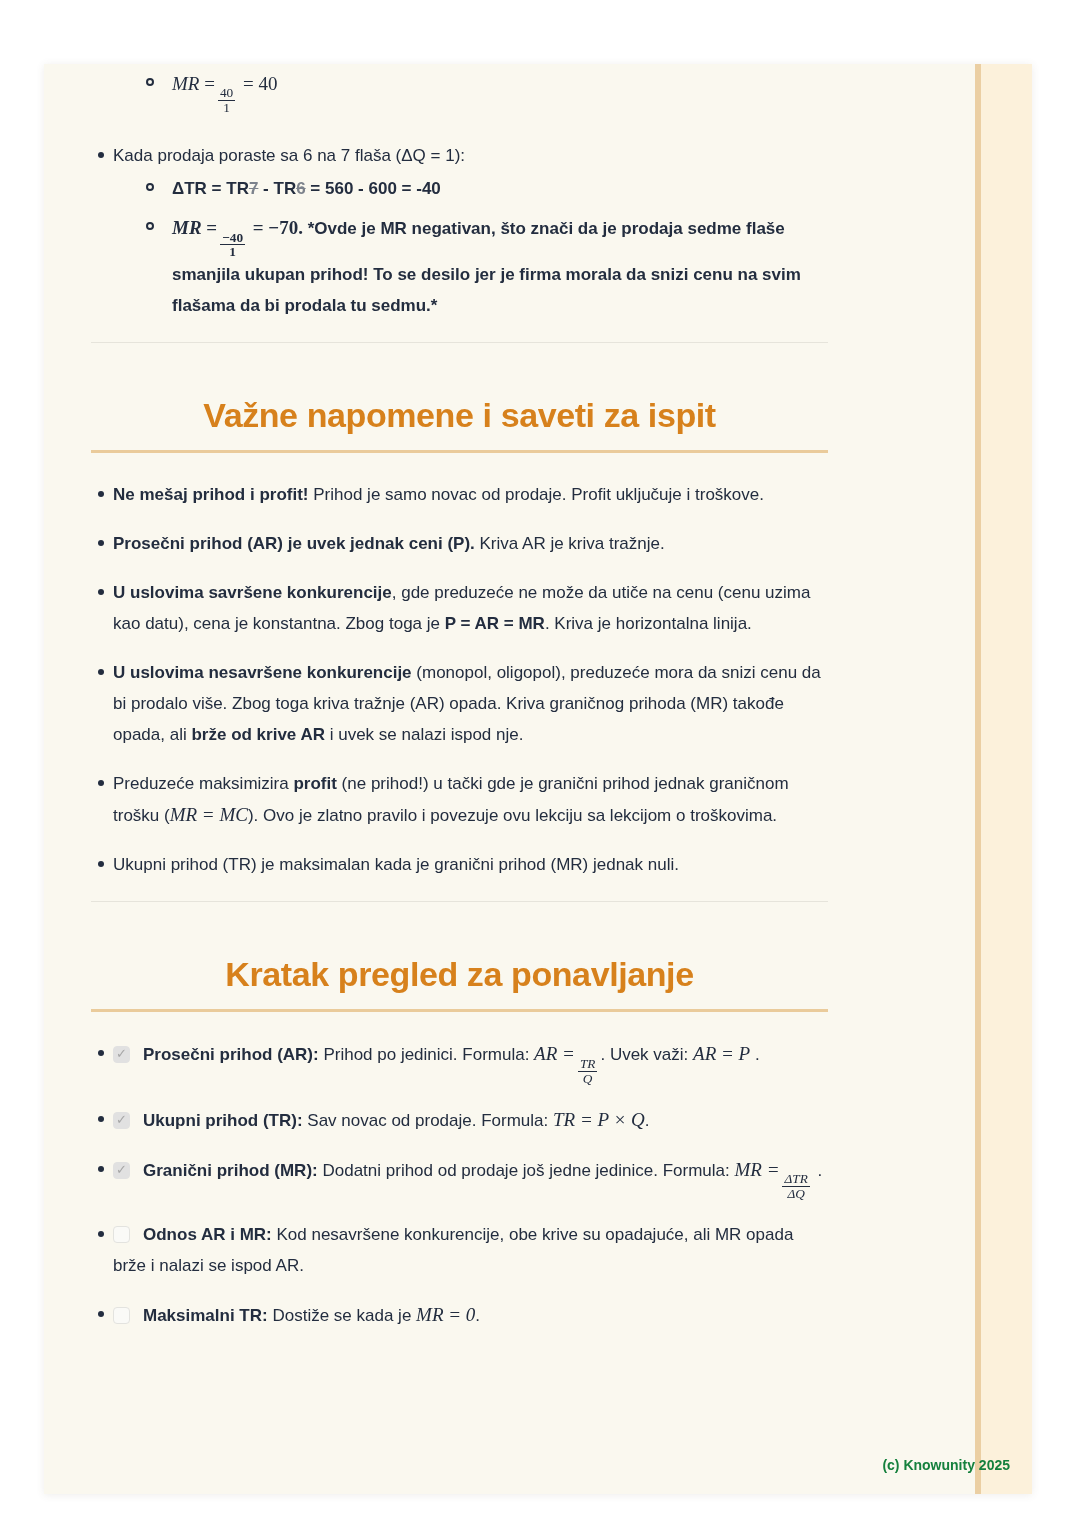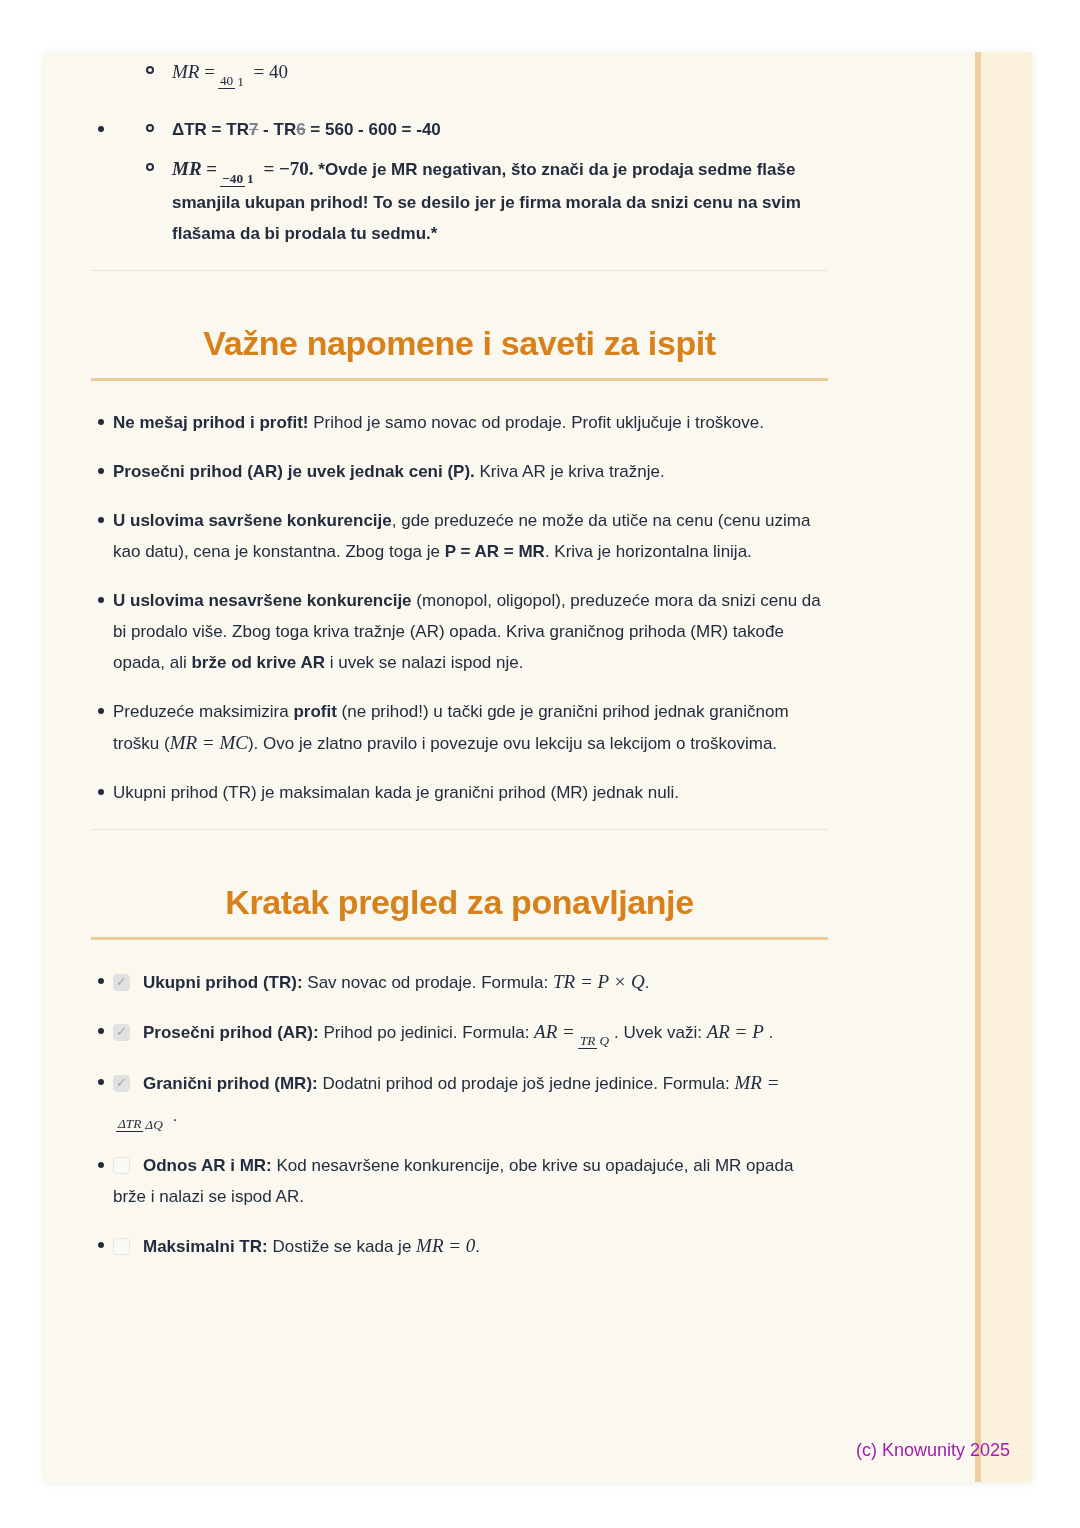--- a/index.html
+++ b/index.html
@@ -2,21 +2,21 @@
 <html lang="sr"><head>
 <meta charset="utf-8">
 <style>
   html,body{margin:0;padding:0;}
   body{
     width:1080px;height:1528px;position:relative;background:#ffffff;
     font-family:"Liberation Sans","DejaVu Sans",sans-serif;
     color:#232D3F;overflow:hidden;
   }
   .page{
-    position:absolute;left:44px;top:52px;width:988px;height:1430px;
+    position:absolute;left:44px;top:64px;width:988px;height:1430px;
     background:#FAF8EF;box-shadow:0 1px 8px rgba(90,80,60,0.10);
   }
   .side-accent{
     position:absolute;right:0;top:0;width:57px;height:100%;
     background:#FCF1DB;border-left:6px solid #EBCFA3;box-sizing:border-box;
   }
   .content{
     position:relative;padding:4px 204px 0 47px;font-size:17px;line-height:31px;
   }
   
@@ -32,21 +32,21 @@
   li.s::before{
     content:"";position:absolute;left:0;top:10px;width:8px;height:8px;
     border-radius:50%;border:2px solid #232D3F;background:transparent;box-sizing:border-box;
   }
   .toplist{margin-top:25px;}
   ul.sub.nested{margin-left:33px;margin-top:2px;font-weight:bold;}
   
   .m{font-family:"Liberation Serif","DejaVu Serif",serif;font-size:19px;}
   .mi{font-style:italic;}
   .frac{
-    display:inline-flex;flex-direction:row;align-items:center;
+    display:inline-flex;flex-direction:column;align-items:center;
     vertical-align:-0.55em;line-height:1.05;font-size:0.70em;margin:0 3px;
   }
   .frac .fn{border-bottom:1.4px solid #232D3F;padding:0 2px;}
   .frac .fd{padding:0 2px;}
   .strike{text-decoration:line-through;color:#7C828C;}
   
   h2.sec{
     font-size:34px;line-height:44px;font-weight:700;color:#D7811C;
     margin:50px 0 0 0;letter-spacing:-0.4px;text-align:center;
   }
@@ -60,21 +60,21 @@
     display:inline-block;width:17px;height:17px;border-radius:4px;
     background:#FAFAF7;border:1.5px solid #E3E3DF;vertical-align:-3px;
     margin-right:13px;position:relative;box-sizing:border-box;
   }
   .cb.checked{background:#E1E1E1;border-color:#E1E1E1;}
   .cb.checked::after{
     content:"✓";position:absolute;left:2px;top:-9px;font-size:13px;
     color:#A6A6A6;font-weight:700;line-height:31px;
   }
   .footer{
-    position:absolute;right:22px;bottom:21px;font-size:18px;color:#a21caf;z-index:2;
+    position:absolute;right:22px;bottom:21px;font-size:14px;color:#15803d;z-index:2;font-weight:bold;
   }
 </style>
 </head>
 <body>
 
 <div class="page">
   <div class="side-accent"></div>
 
   <div class="content">
 
@@ -82,20 +82,21 @@
       <li class="s">
         <span class="m"><span class="mi">MR</span> <span>=</span><span class="frac">
               <span class="fn">40</span>
               <span class="fd">1</span>
             </span> <span>= 40</span></span>
       </li>
     </ul>
 
     <ul class="toplist">
       <li class="b">
+        <span>Kada prodaja poraste sa 6 na 7 flaša (ΔQ = 1):</span>
         <ul class="sub nested">
           <li class="s">
             <span><span>ΔTR = TR</span><span class="strike">7</span><span> - TR</span><span class="strike">6</span><span> = 560 - 600 = -40</span></span>
           </li>
           <li class="s">
             <span class="m"><span class="mi">MR</span> <span>=</span><span class="frac">
                   <span class="fn">−40</span>
                   <span class="fd">1</span>
                 </span> <span>= −70.</span></span><span> *Ovde je MR negativan, što znači da je prodaja sedme flaše smanjila ukupan prihod! To se desilo jer je firma morala da snizi cenu na svim flašama da bi prodala tu sedmu.*</span>
           </li>
@@ -129,27 +130,27 @@
       </li>
     </ul>
 
     <div class="divider"></div>
 
     <h2 class="sec">Kratak pregled za ponavljanje</h2>
     <div class="rule"></div>
 
     <ul class="checklist">
       <li class="b">
-        <span class="cb checked"></span><b>Ukupni prihod (TR):</b><span> Sav novac od prodaje. Formula: </span><span class="m mi">TR = P × Q</span><span>.</span>
-      </li>
-      <li class="b">
         <span class="cb checked"></span><b>Prosečni prihod (AR):</b><span> Prihod po jedinici. Formula: </span><span class="m"><span class="mi">AR =</span><span class="frac">
               <span class="fn mi">TR</span>
               <span class="fd mi">Q</span>
             </span></span><span>. Uvek važi: </span><span class="m mi">AR = P</span><span> .</span>
+      </li>
+      <li class="b">
+        <span class="cb checked"></span><b>Ukupni prihod (TR):</b><span> Sav novac od prodaje. Formula: </span><span class="m mi">TR = P × Q</span><span>.</span>
       </li>
       <li class="b">
         <span class="cb checked"></span><b>Granični prihod (MR):</b><span> Dodatni prihod od prodaje još jedne jedinice. Formula: </span><span class="m"><span class="mi">MR =</span><span class="frac">
               <span class="fn mi">ΔTR</span>
               <span class="fd mi">ΔQ</span>
             </span></span><span> .</span>
       </li>
       <li class="b">
         <span class="cb"></span><b>Odnos AR i MR:</b><span> Kod nesavršene konkurencije, obe krive su opadajuće, ali MR opada brže i nalazi se ispod AR.</span>
       </li>

